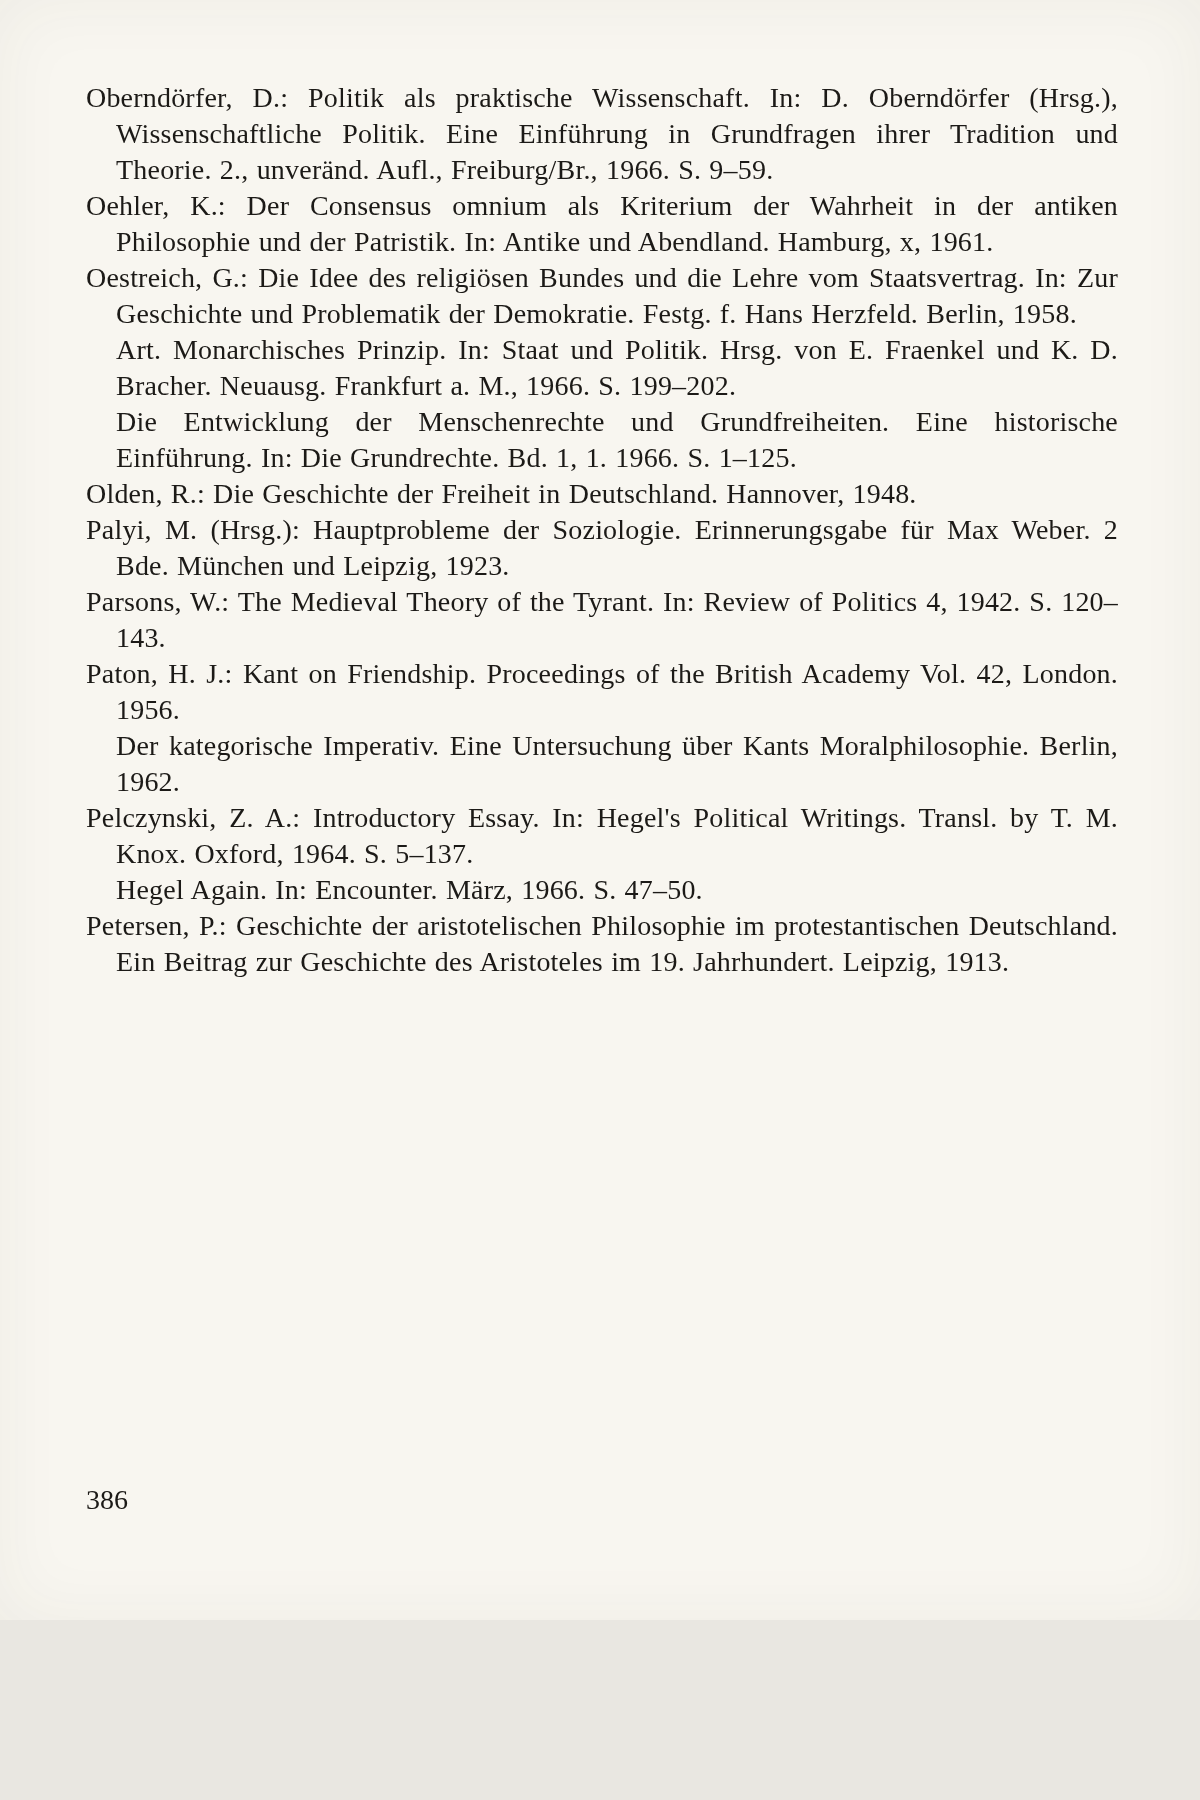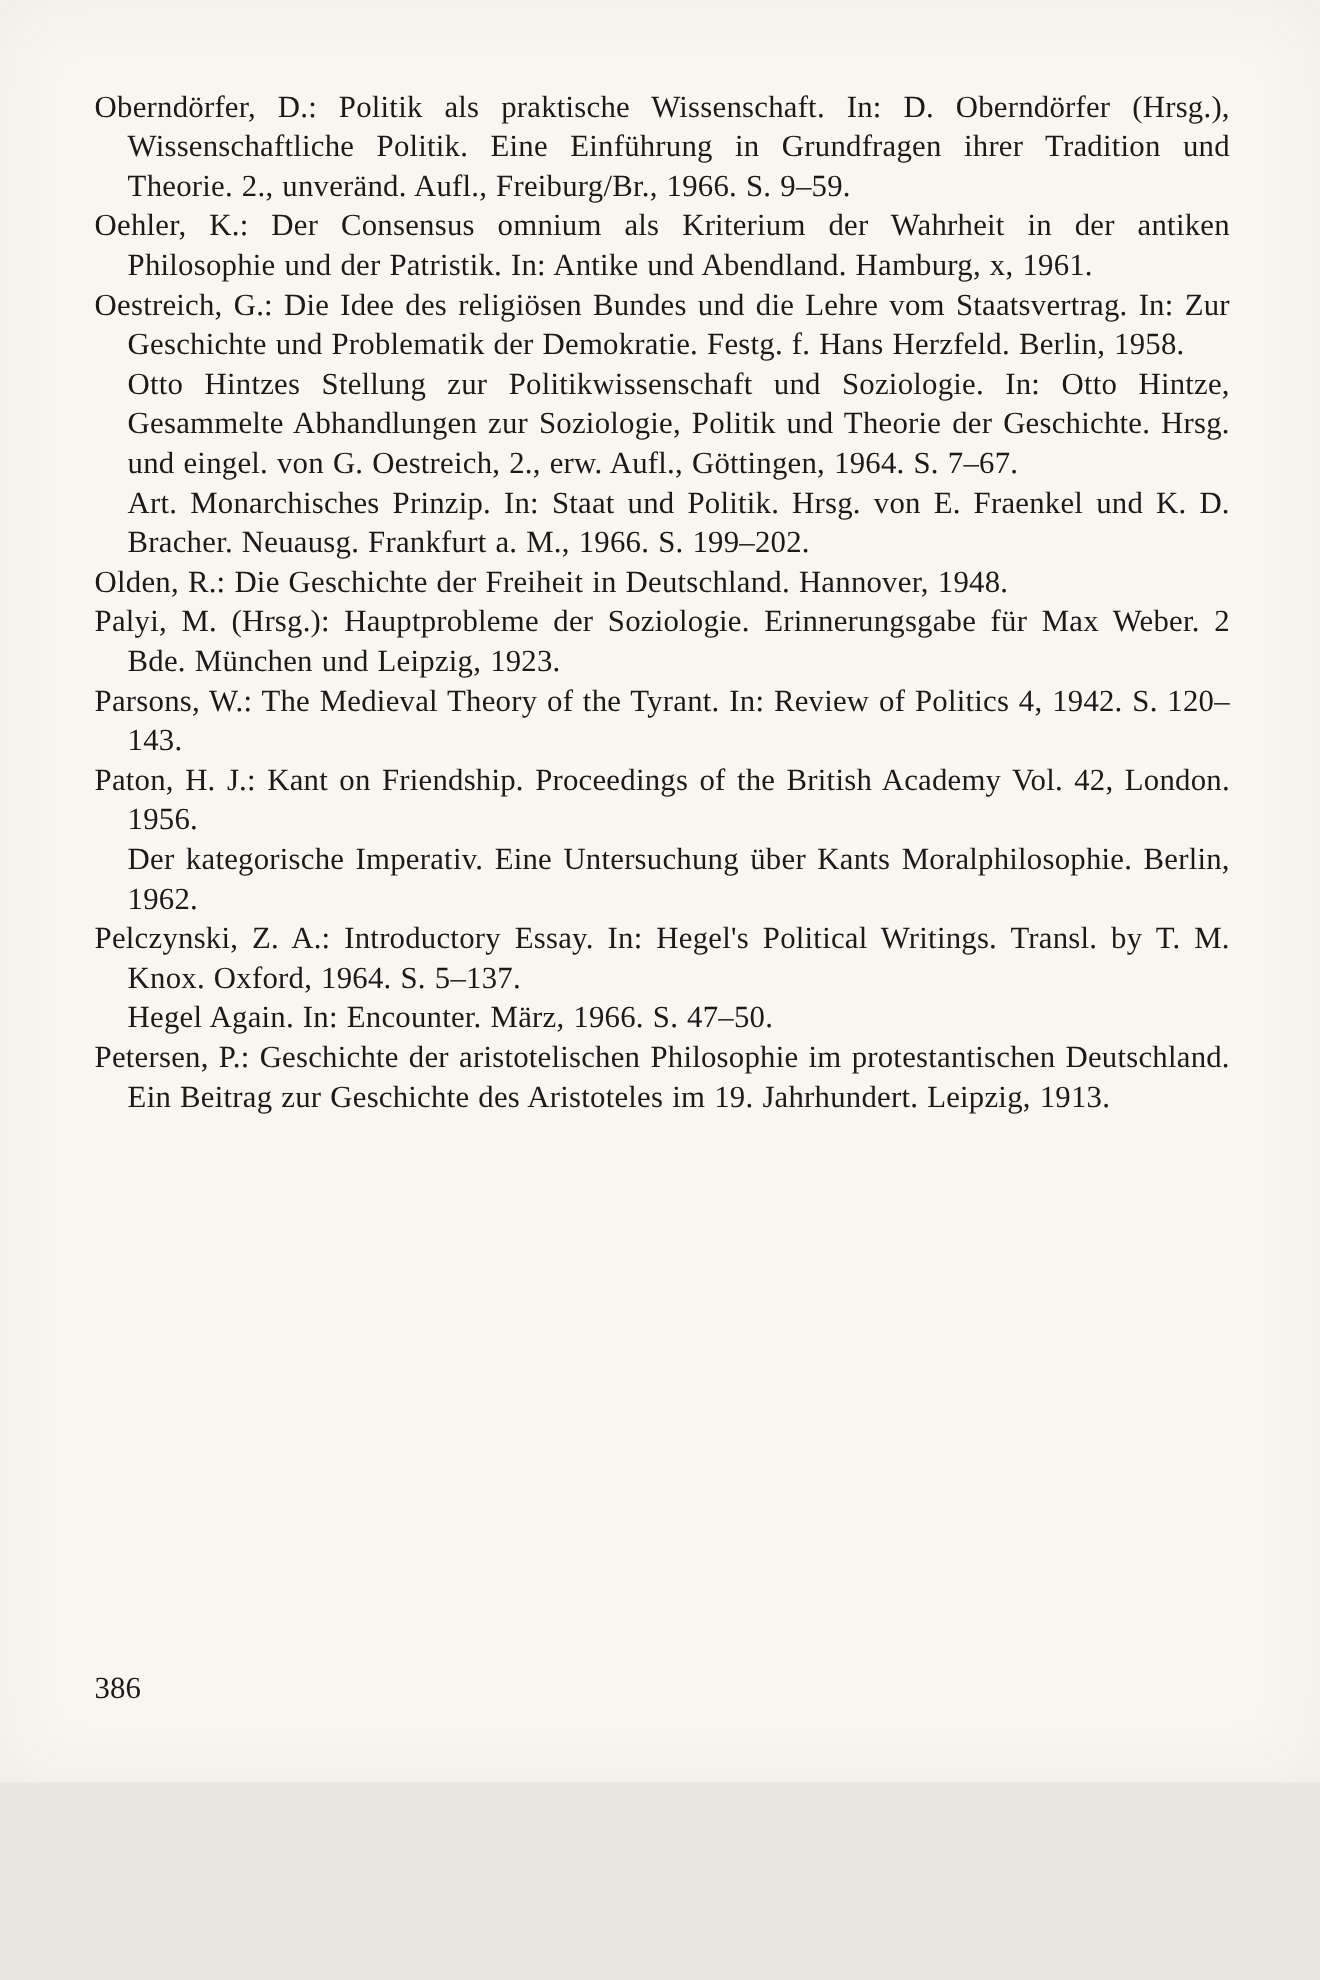--- a/index.html
+++ b/index.html
@@ -46,34 +46,33 @@
   .bib-entry.sub {
     padding-left: 30px;
     text-indent: 0;
   }
   .page-number {
     position: absolute;
     left: 86px;
     top: 1482px;
     font-size: 28px;
     line-height: 36px;
-    margin-top: 36px;
   }
 </style>
 </head>
 <body>
 
 <div class="book-page" style="--paper: #f8f6f0; --ink: #1c1a17;">
   <main class="text-block">
       <div class="bib-group">
         <p class="bib-entry main">Oberndörfer, D.: Politik als praktische Wissenschaft. In: D. Oberndörfer (Hrsg.), Wissenschaftliche Politik. Eine Einführung in Grundfragen ihrer Tradition und Theorie. 2., unveränd. Aufl., Freiburg/Br., 1966. S. 9–59.</p>
         <p class="bib-entry main">Oehler, K.: Der Consensus omnium als Kriterium der Wahrheit in der antiken Philosophie und der Patristik. In: Antike und Abendland. Hamburg, x, 1961.</p>
         <p class="bib-entry main">Oestreich, G.: Die Idee des religiösen Bundes und die Lehre vom Staatsvertrag. In: Zur Geschichte und Problematik der Demokratie. Festg. f. Hans Herzfeld. Berlin, 1958.</p>
-        <p class="bib-entry sub">Otto Hintzes Stellung zur Politikwissenschaft und Soziologie. In: Otto Hintze, Gesammelte Abhandlungen zur Soziologie, Politik und Theorie der Geschichte. Hrsg. und eingel. von G. Oestreich, 2., erw. Aufl., Göttingen, 1964. S. 7–67.</p>
         <p class="bib-entry sub">Art. Monarchisches Prinzip. In: Staat und Politik. Hrsg. von E. Fraenkel und K. D. Bracher. Neuausg. Frankfurt a. M., 1966. S. 199–202.</p>
+        <p class="bib-entry sub">Die Entwicklung der Menschenrechte und Grundfreiheiten. Eine historische Einführung. In: Die Grundrechte. Bd. 1, 1. 1966. S. 1–125.</p>
         <p class="bib-entry main">Olden, R.: Die Geschichte der Freiheit in Deutschland. Hannover, 1948.</p>
       </div>
       <div class="bib-group">
         <p class="bib-entry main">Palyi, M. (Hrsg.): Hauptprobleme der Soziologie. Erinnerungsgabe für Max Weber. 2 Bde. München und Leipzig, 1923.</p>
         <p class="bib-entry main">Parsons, W.: The Medieval Theory of the Tyrant. In: Review of Politics 4, 1942. S. 120–143.</p>
         <p class="bib-entry main">Paton, H. J.: Kant on Friendship. Proceedings of the British Academy Vol. 42, London. 1956.</p>
         <p class="bib-entry sub">Der kategorische Imperativ. Eine Untersuchung über Kants Moralphilosophie. Berlin, 1962.</p>
         <p class="bib-entry main">Pelczynski, Z. A.: Introductory Essay. In: Hegel's Political Writings. Transl. by T. M. Knox. Oxford, 1964. S. 5–137.</p>
         <p class="bib-entry sub">Hegel Again. In: Encounter. März, 1966. S. 47–50.</p>
         <p class="bib-entry main">Petersen, P.: Geschichte der aristotelischen Philosophie im protestantischen Deutschland. Ein Beitrag zur Geschichte des Aristoteles im 19. Jahrhundert. Leipzig, 1913.</p>

